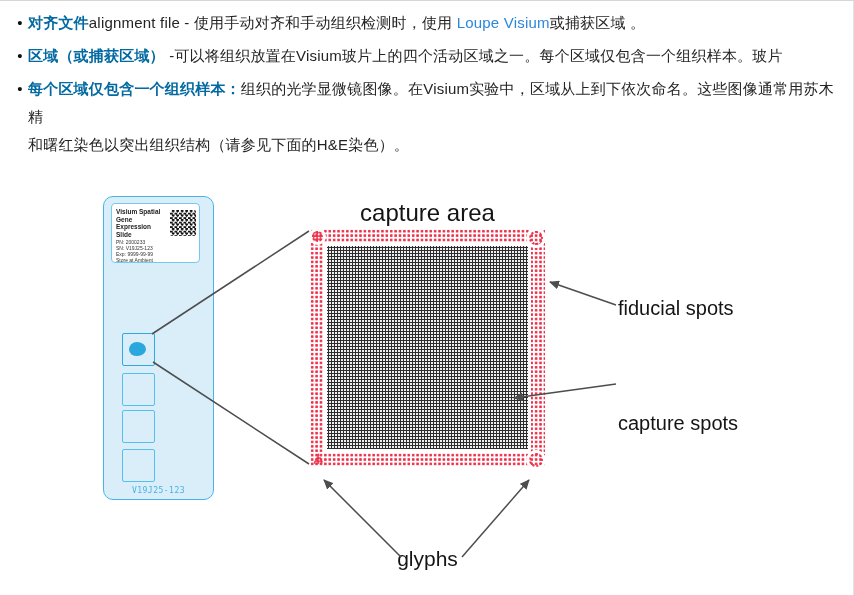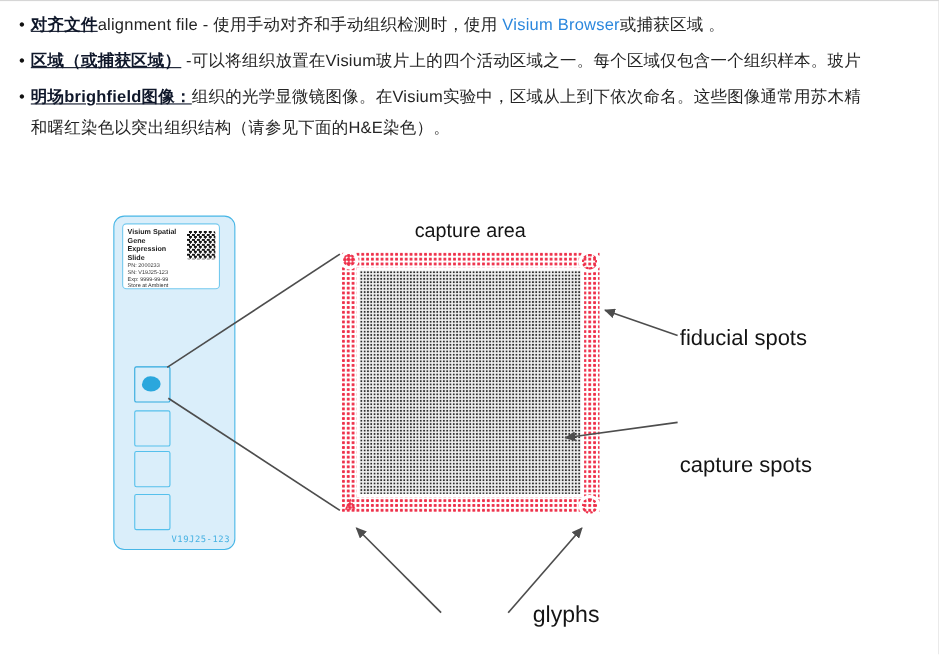--- a/index.html
+++ b/index.html
@@ -5,41 +5,41 @@
   html,body{margin:0;padding:0;background:#fff;}
   body{width:854px;height:595px;position:relative;overflow:hidden;
        font-family:"Liberation Sans","DejaVu Sans",sans-serif;color:#222;}
   .page{position:absolute;inset:0;border-top:1px solid #d6d6d6;border-right:1px solid #e2e2e2;}
 
   
   .bullets{position:absolute;top:8px;left:0;right:10px;}
   .brow{display:flex;margin-bottom:5px;}
   .dot{flex:0 0 16px;margin-left:12px;text-align:center;font-size:15px;line-height:28px;color:#111;}
   .btext{font-size:15px;line-height:28px;color:#242424;letter-spacing:.2px;}
-  .btext b{color:#0f172a;text-decoration:underline;}
+  .btext b{color:#0369a1;}
   .lnk{color:#2b87dd;text-decoration:none;cursor:pointer;}
 
   
   .slide{position:absolute;left:103px;top:195px;width:109px;height:302px;
          background:#daeefa;border:1.5px solid #47b6e6;border-radius:10px;}
   .slide-label{position:absolute;left:7px;top:6px;width:87px;height:58px;background:#fff;
                border:1px solid #74c9ee;border-radius:4px;}
   .lab-text{position:absolute;left:4px;top:4px;width:52px;color:#222;}
   .lab-title{font-size:6.5px;font-weight:bold;line-height:7.5px;}
   .lab-meta{font-size:5px;line-height:6px;margin-top:1px;color:#333;}
   .qr{position:absolute;right:3px;top:6px;width:26px;height:26px;background-color:#fff;
       background-image:repeating-conic-gradient(#141414 0% 25%, #ffffff 0% 50%);
       background-size:4.5px 4.5px;border-radius:2px;}
   .sq{position:absolute;left:18px;width:31px;height:31px;border:1.5px solid #55c0ec;border-radius:2px;}
   .sq1{top:136px;border-color:#2fa9de;}
   .sq2{top:176px;} .sq3{top:213px;} .sq4{top:252px;}
   .blob{position:absolute;left:6px;top:8px;width:17px;height:14px;background:#2aa7dd;
         border-radius:46% 54% 52% 48%/55% 50% 50% 45%;}
   .serial{position:absolute;bottom:4px;left:0;width:100%;text-align:center;
-          font-family:"DejaVu Sans Mono",monospace;font-size:8px;letter-spacing:.5px;color:#45b1e2;padding-left:24px;}
+          font-family:"DejaVu Sans Mono",monospace;font-size:8px;letter-spacing:.5px;color:#45b1e2;}
 
   
   .frame{position:absolute;left:310px;top:228px;width:235px;height:237px;}
   .fid-dots{position:absolute;inset:0;
       background-image:radial-gradient(circle,#ee2f49 1.2px,transparent 1.45px);
       background-size:4.4px 4.4px;}
   .fid-mask{position:absolute;inset:14px;background:#fff;}
   .spots{position:absolute;left:17px;top:17px;width:201px;height:203px;background-color:#efefef;
       background-image:radial-gradient(circle,#2d2d2d 1px,transparent 1.2px);
       background-size:3px 3px;}
@@ -47,54 +47,54 @@
   .glyph-tl{left:2px;top:2px;width:11px;height:11px;border-radius:50%;
       background-image:radial-gradient(circle,#ee2f49 1.3px,transparent 1.5px);background-size:3.4px 3.4px;}
   .glyph-tr{left:219px;top:2px;width:10px;height:10px;border:2px dotted #ee2f49;border-radius:50%;}
   .glyph-bl{left:3px;top:224px;width:11px;height:11px;
       background-image:radial-gradient(circle,#ee2f49 1.3px,transparent 1.5px);background-size:3.4px 3.4px;
       clip-path:polygon(50% 0,100% 100%,0 100%);box-shadow:none;}
   .glyph-br{left:219px;top:224px;width:10px;height:10px;border:2px dotted #ee2f49;border-radius:50%;}
 
   
   .cap-title{position:absolute;left:310px;top:198px;width:235px;text-align:center;
-             font-size:18px;color:#141414;}
+             font-size:24px;color:#141414;}
   .side-label{position:absolute;font-size:20px;color:#141414;white-space:nowrap;text-align:center;}
   .fid-label{left:618px;top:296px;}
   .capspots-label{left:618px;top:367px;margin-top:44px;}
-  .glyphs-label{position:absolute;left:310px;top:546px;width:235px;text-align:right;
+  .glyphs-label{position:absolute;left:310px;top:546px;width:235px;text-align:center;
                 font-size:21px;color:#141414;}
 
   .arrows{position:absolute;left:0;top:0;pointer-events:none;}
 </style>
 </head>
 <body>
 
 <div class="page">
 
   <div class="bullets">
 
     <div class="brow">
       <span class="dot">•</span>
       <div class="btext">
-        <b>对齐文件</b><span>alignment file - 使用手动对齐和手动组织检测时，使用 </span><a class="lnk">Visium Browser</a><span>或捕获区域 。</span>
+        <b>对齐文件</b><span>alignment file - 使用手动对齐和手动组织检测时，使用 </span><a class="lnk">Loupe Visium</a><span>或捕获区域 。</span>
       </div>
     </div>
 
     <div class="brow">
       <span class="dot">•</span>
       <div class="btext">
         <b>区域（或捕获区域）</b><span> -可以将组织放置在Visium玻片上的四个活动区域之一。每个区域仅包含一个组织样本。玻片</span><br>
       </div>
     </div>
 
     <div class="brow">
       <span class="dot">•</span>
       <div class="btext">
-        <b>明场brighfield图像：</b><span>组织的光学显微镜图像。在Visium实验中，区域从上到下依次命名。这些图像通常用苏木精</span><br>
+        <b>每个区域仅包含一个组织样本：</b><span>组织的光学显微镜图像。在Visium实验中，区域从上到下依次命名。这些图像通常用苏木精</span><br>
         <span>和曙红染色以突出组织结构（请参见下面的H&amp;E染色）。</span>
       </div>
     </div>
 
   </div>
 
   <div class="slide">
     <div class="slide-label">
       <div class="lab-text">
         <div class="lab-title">

